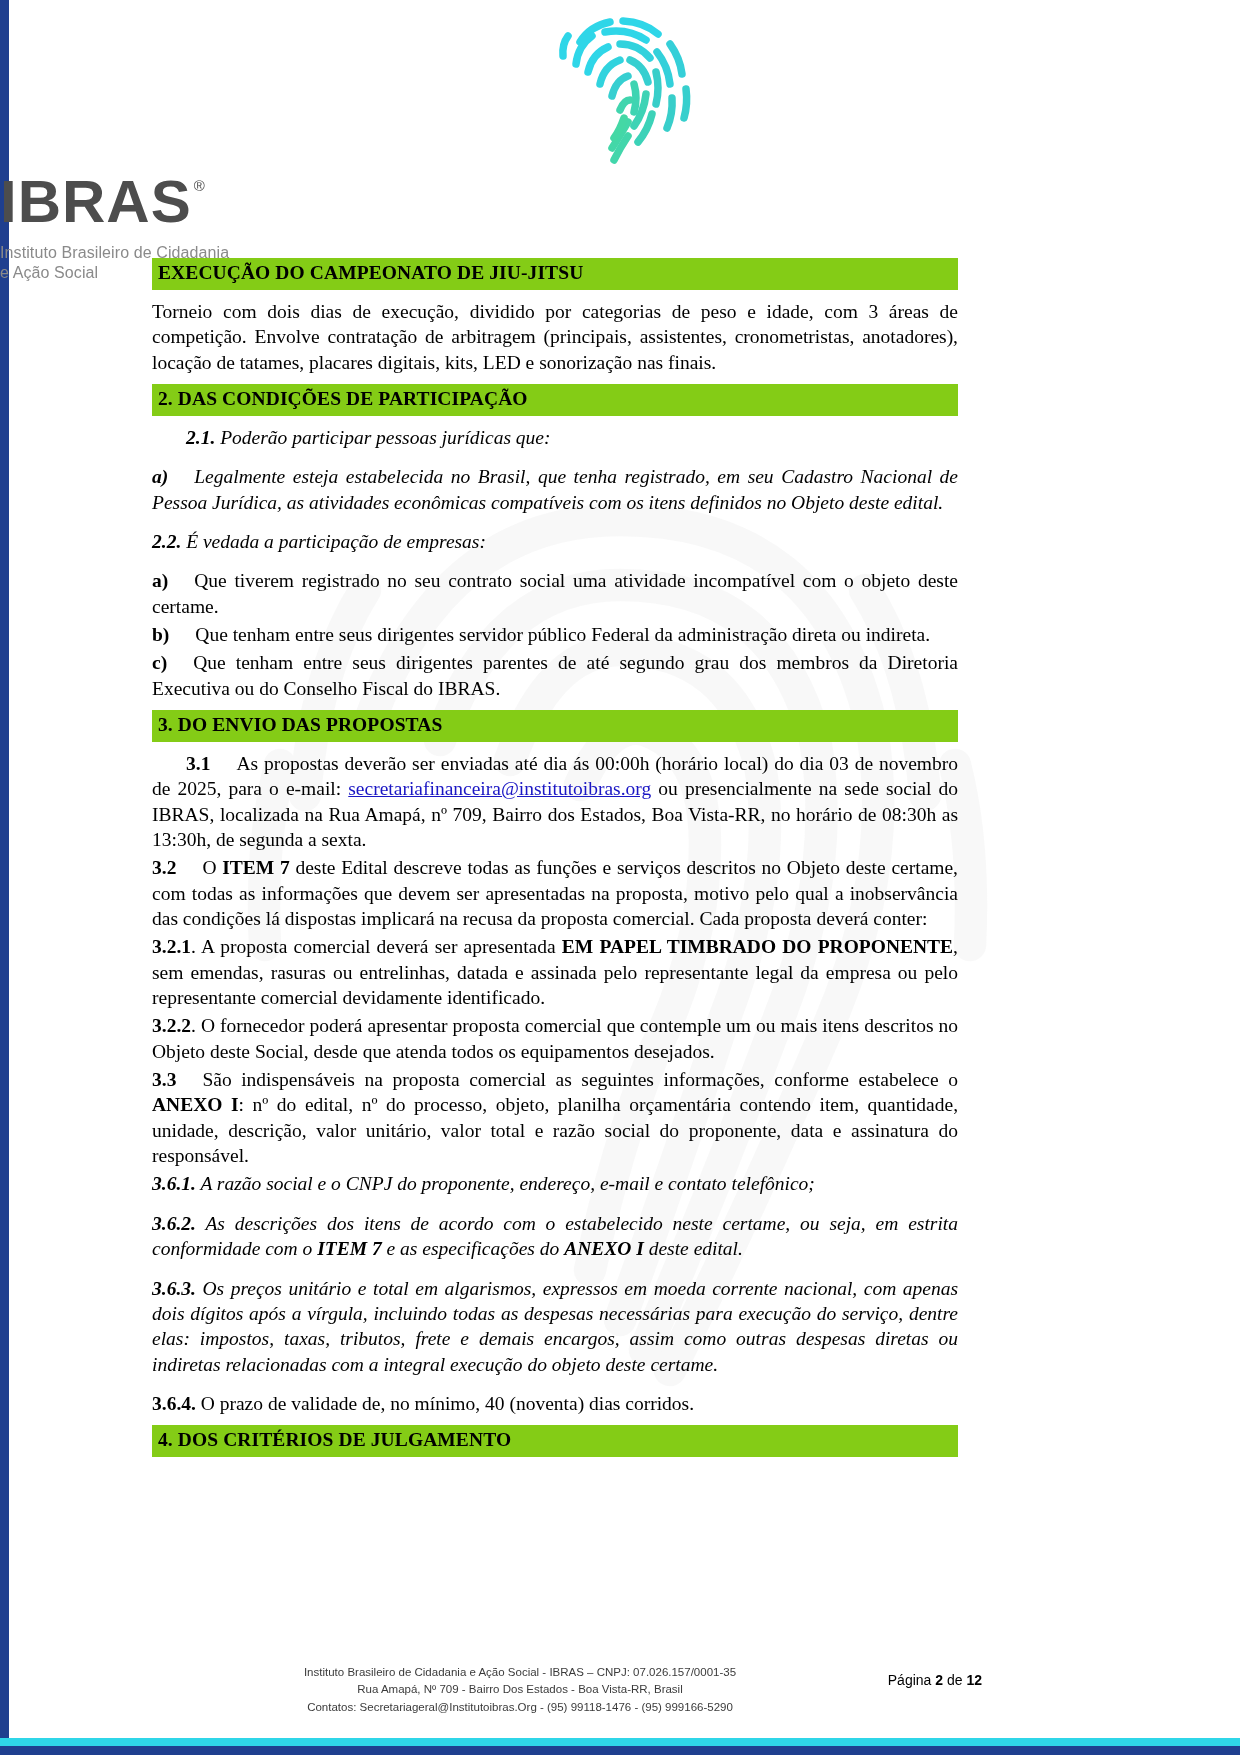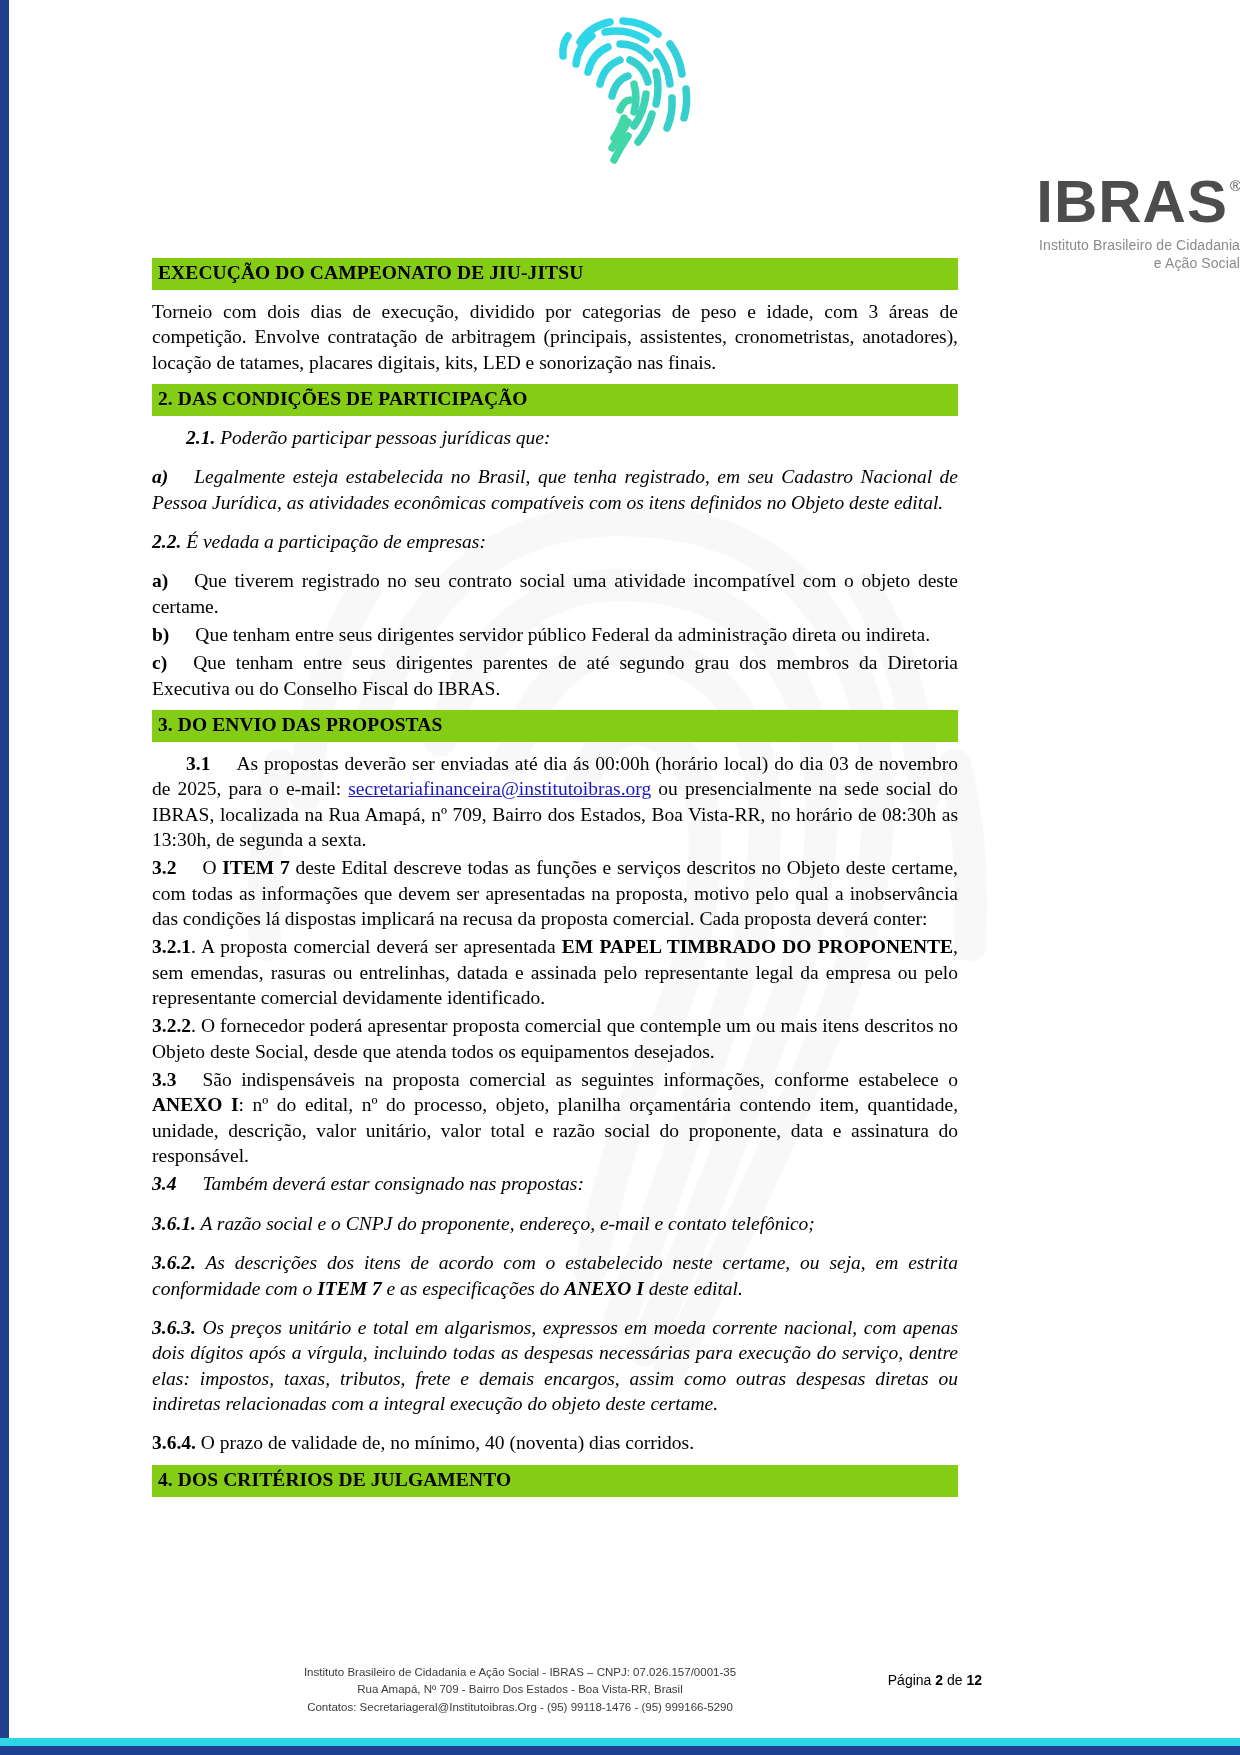--- a/index.html
+++ b/index.html
@@ -49,21 +49,21 @@
     opacity: 0.30;
     pointer-events: none;
     z-index: 0;
   }
 
   
   .logo-block {
     position: absolute;
     left: 0; top: 14px;
     width: 1240px;
-    text-align: right;
+    text-align: left;
     z-index: 2;
   }
   .logo-mark { display: block; margin: 0 auto; }
   .logo-word {
     font-family: "Liberation Sans", sans-serif;
     font-weight: bold;
     font-size: 60px;
     letter-spacing: 1px;
     color: #4d4d4d;
     line-height: 1;
@@ -74,24 +74,24 @@
   .logo-reg {
     font-size: 15px;
     vertical-align: top;
     position: relative;
     top: 6px;
     left: 2px;
     font-weight: normal;
   }
   .logo-tagline {
     font-family: "Liberation Sans", sans-serif;
-    font-size: 14px;
+    font-size: 16px;
     color: #8a8a8a;
     line-height: 1.25;
-    margin-top: 5px;
+    margin-top: 11px;
     letter-spacing: 0.1px;
   }
 
   
   .content {
     position: absolute;
     left: 152px;
     top: 258px;
     width: 806px;
     z-index: 3;
@@ -238,21 +238,20 @@
     <p class="indent"><b>3.1</b><span class="tab"></span><span>As propostas deverão ser enviadas até dia ás 00:00h (horário local) do dia 03 de novembro de 2025, para o e-mail: </span><a class="mail" href="#">secretariafinanceira@institutoibras.org</a><span> ou presencialmente na sede social do IBRAS, localizada na Rua Amapá, nº 709, Bairro dos Estados, Boa Vista-RR, no horário de 08:30h as 13:30h, de segunda a sexta.</span></p>
 
     <p><b>3.2</b><span class="tab"></span><span>O </span><b>ITEM 7</b><span> deste Edital descreve todas as funções e serviços descritos no Objeto deste certame, com todas as informações que devem ser apresentadas na proposta, motivo pelo qual a inobservância das condições lá dispostas implicará na recusa da proposta comercial. Cada proposta deverá conter:</span></p>
 
     <p><b>3.2.1</b><span>. A proposta comercial deverá ser apresentada </span><b>EM PAPEL TIMBRADO DO PROPONENTE</b><span>, sem emendas, rasuras ou entrelinhas, datada e assinada pelo representante legal da empresa ou pelo representante comercial devidamente identificado.</span></p>
 
     <p><b>3.2.2</b><span>. O fornecedor poderá apresentar proposta comercial que contemple um ou mais itens descritos no Objeto deste Social, desde que atenda todos os equipamentos desejados.</span></p>
 
     <p><b>3.3</b><span class="tab"></span><span>São indispensáveis na proposta comercial as seguintes informações, conforme estabelece o </span><b>ANEXO I</b><span>: nº do edital, nº do processo, objeto, planilha orçamentária contendo item, quantidade, unidade, descrição, valor unitário, valor total e razão social do proponente, data e assinatura do responsável.</span></p>
 
-    <p class="gap"><b>3.4</b><span class="tab"></span><span>Também deverá estar consignado nas propostas:</span></p>
 
     <p class="gap"><b>3.6.1.</b><span> A razão social e o CNPJ do proponente, endereço, e-mail e contato telefônico;</span></p>
 
     <p class="gap"><b>3.6.2.</b><span> As descrições dos itens de acordo com o estabelecido neste certame, ou seja, em estrita conformidade com o </span><b>ITEM 7</b><span> e as especificações do </span><b>ANEXO I</b><span> deste edital.</span></p>
 
     <p class="gap"><b>3.6.3.</b><span> Os preços unitário e total em algarismos, expressos em moeda corrente nacional, com apenas dois dígitos após a vírgula, incluindo todas as despesas necessárias para execução do serviço, dentre elas: impostos, taxas, tributos, frete e demais encargos, assim como outras despesas diretas ou indiretas relacionadas com a integral execução do objeto deste certame.</span></p>
 
     <p class="gap-sm"><b>3.6.4.</b><span> O prazo de validade de, no mínimo, 40 (noventa) dias corridos.</span></p>
 
     <div class="sec-head">4. DOS CRITÉRIOS DE JULGAMENTO</div>

